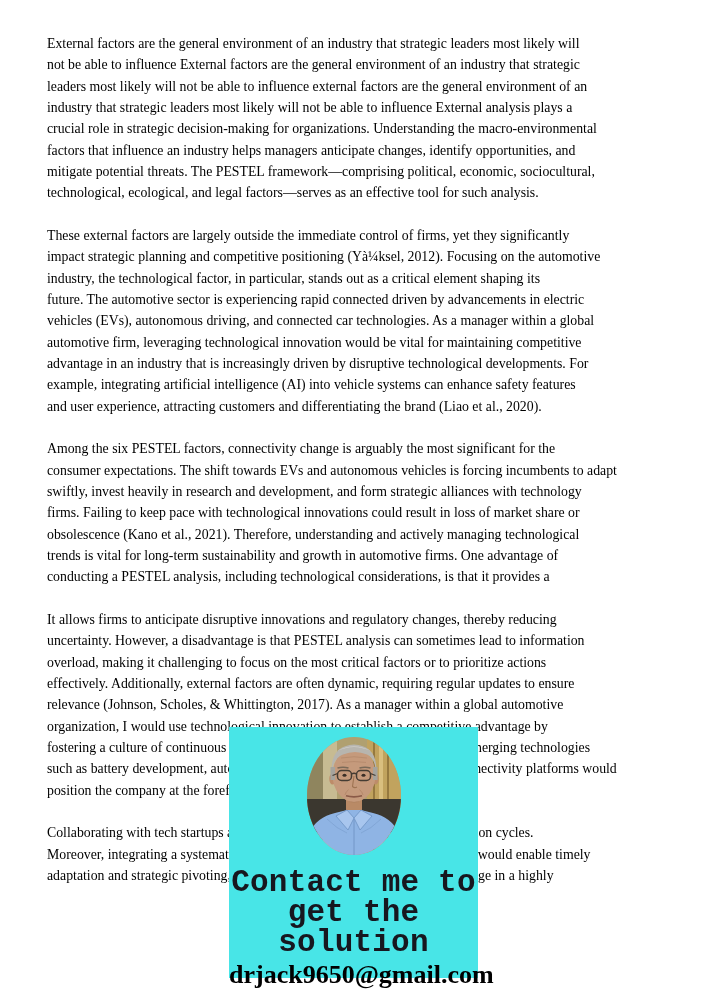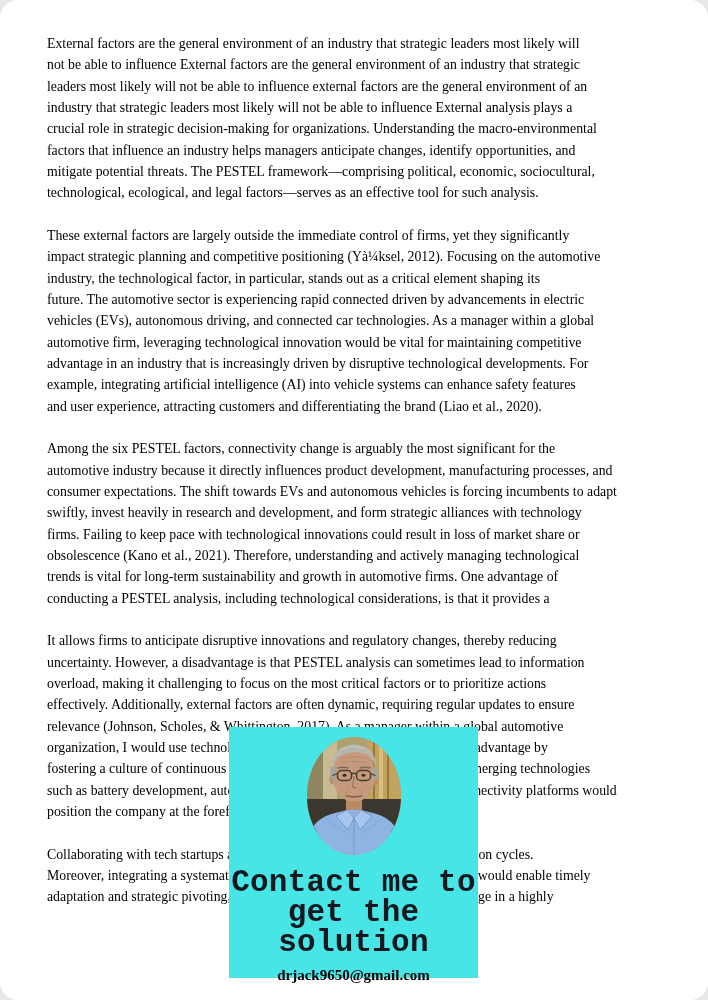--- a/index.html
+++ b/index.html
@@ -43,30 +43,30 @@
     font-family: Liberation Mono, monospace;
     font-weight: 700;
     font-size: 31px;
     line-height: 30px;
     margin-top: 13px;
     letter-spacing: 0.2px;
   }
   .overlay-email {
     font-family: "Liberation Serif", "DejaVu Serif", serif;
     font-weight: 700;
-    font-size: 15px;
+    font-size: 26px;
     line-height: 26px;
     margin-top: 4px;
     color: #000000;
   }
 </style>
 </head>
 <body>
 
-<div class="page" style="background: rgb(255, 255, 255); border-radius: 18px;">
+<div class="page" style="background: rgb(255, 255, 255);">
 
   <div class="doc-text" id="doc-text" style="color: rgb(0, 0, 0);">
       <div class="paragraph">
         <div class="line">External factors are the general environment of an industry that strategic leaders most likely will</div>
         <div class="line">not be able to influence External factors are the general environment of an industry that strategic</div>
         <div class="line">leaders most likely will not be able to influence external factors are the general environment of an</div>
         <div class="line">industry that strategic leaders most likely will not be able to influence External analysis plays a</div>
         <div class="line">crucial role in strategic decision-making for organizations. Understanding the macro-environmental</div>
         <div class="line">factors that influence an industry helps managers anticipate changes, identify opportunities, and</div>
         <div class="line">mitigate potential threats. The PESTEL framework—comprising political, economic, sociocultural,</div>
@@ -78,21 +78,20 @@
         <div class="line">industry, the technological factor, in particular, stands out as a critical element shaping its</div>
         <div class="line">future. The automotive sector is experiencing rapid connected driven by advancements in electric</div>
         <div class="line">vehicles (EVs), autonomous driving, and connected car technologies. As a manager within a global</div>
         <div class="line">automotive firm, leveraging technological innovation would be vital for maintaining competitive</div>
         <div class="line">advantage in an industry that is increasingly driven by disruptive technological developments. For</div>
         <div class="line">example, integrating artificial intelligence (AI) into vehicle systems can enhance safety features</div>
         <div class="line">and user experience, attracting customers and differentiating the brand (Liao et al., 2020).</div>
       </div>
       <div class="paragraph">
         <div class="line">Among the six PESTEL factors, connectivity change is arguably the most significant for the</div>
-        <div class="line">automotive industry because it directly influences product development, manufacturing processes, and</div>
         <div class="line">consumer expectations. The shift towards EVs and autonomous vehicles is forcing incumbents to adapt</div>
         <div class="line">swiftly, invest heavily in research and development, and form strategic alliances with technology</div>
         <div class="line">firms. Failing to keep pace with technological innovations could result in loss of market share or</div>
         <div class="line">obsolescence (Kano et al., 2021). Therefore, understanding and actively managing technological</div>
         <div class="line">trends is vital for long-term sustainability and growth in automotive firms. One advantage of</div>
         <div class="line">conducting a PESTEL analysis, including technological considerations, is that it provides a</div>
       </div>
       <div class="paragraph">
         <div class="line">It allows firms to anticipate disruptive innovations and regulatory changes, thereby reducing</div>
         <div class="line">uncertainty. However, a disadvantage is that PESTEL analysis can sometimes lead to information</div>

